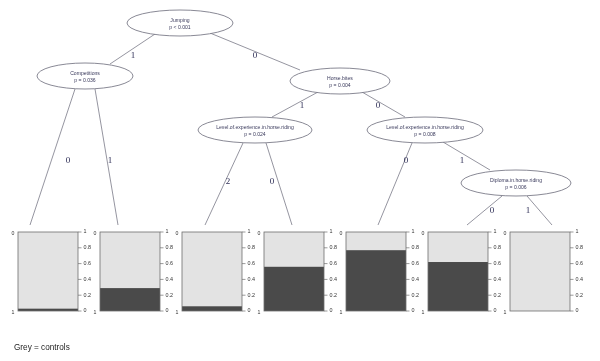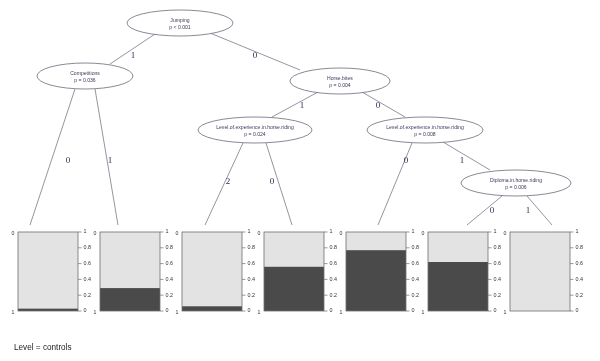--- a/index.html
+++ b/index.html
@@ -273,16 +273,16 @@
           <text x="575.5" y="247.8" class="tick-text">0.8</text>
           <line x1="570" y1="232" x2="573.5" y2="232" class="tick-line"></line>
           <text x="575.5" y="232" class="tick-text">1</text>
           <text x="505" y="234.5" class="axis-edge-text">0</text>
           <text x="505" y="313.5" class="axis-edge-text">1</text>
         </g>
       </g>
   </svg>
 
   <div class="legend">
-    <div>Level = controls</div>
+    <div>Grey = controls</div>
     
   </div>
 </div>
 
 </body></html>

